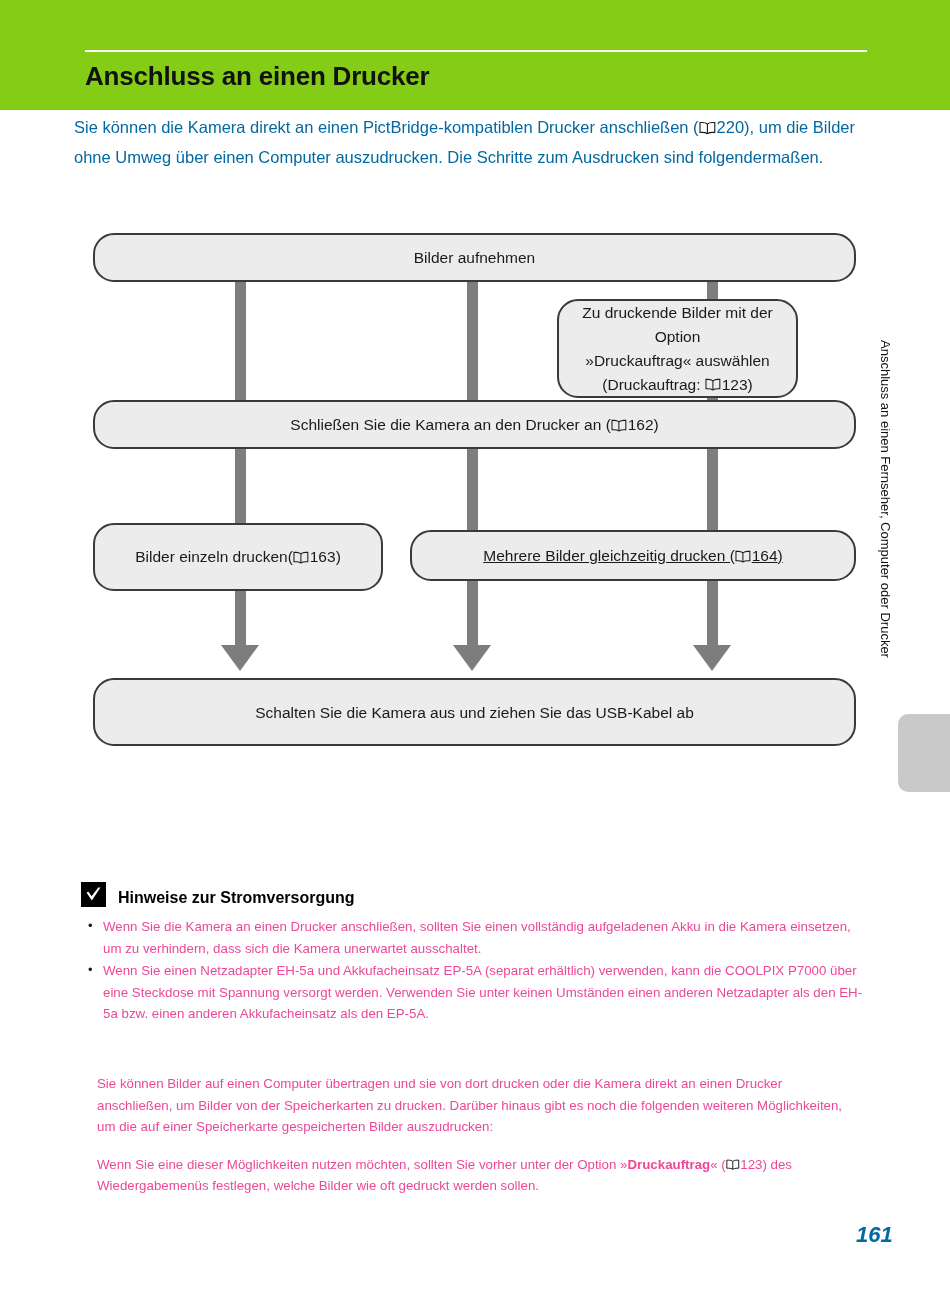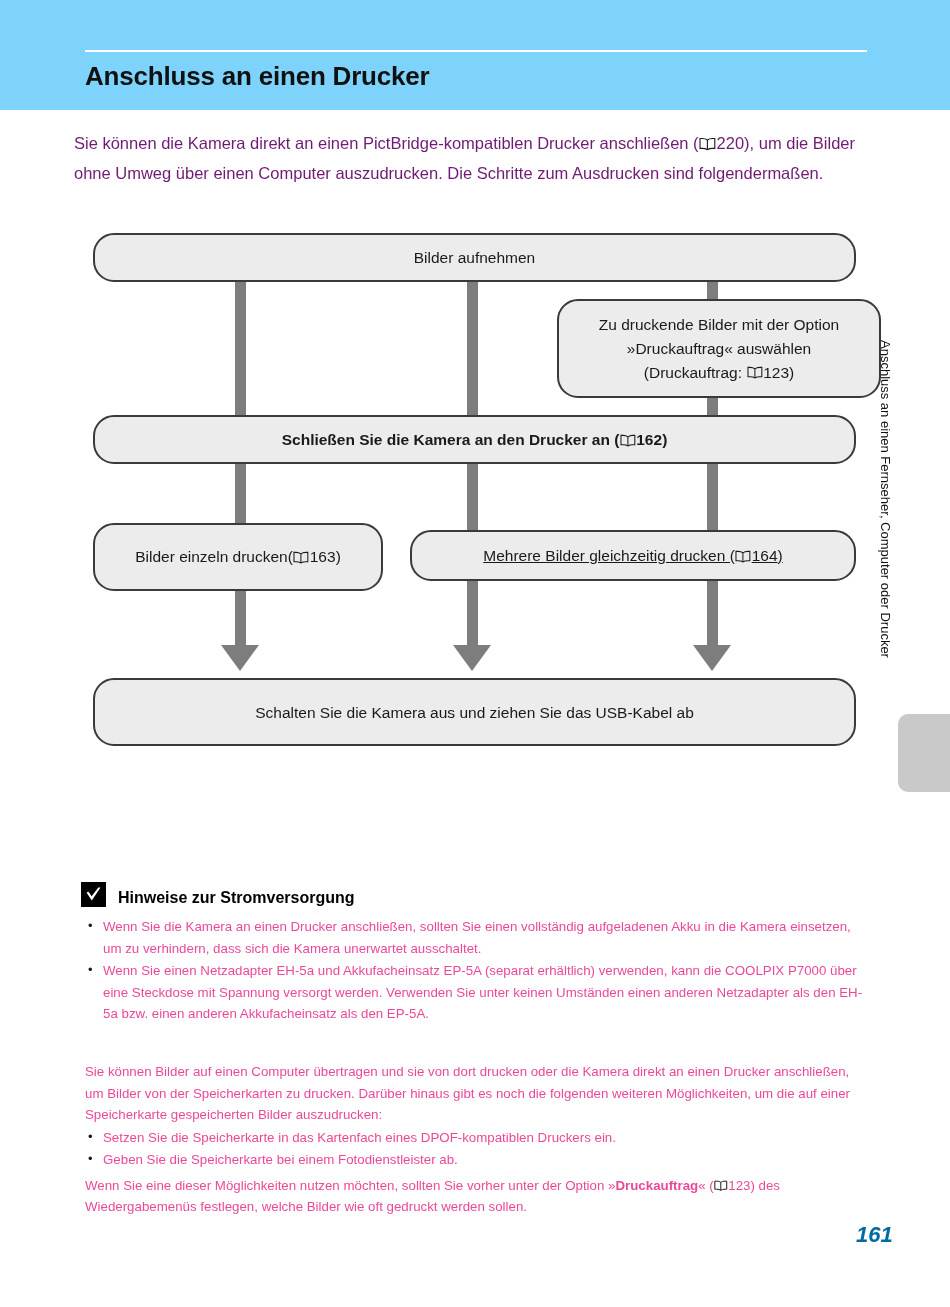--- a/index.html
+++ b/index.html
@@ -15,21 +15,21 @@
     color: #000000;
     overflow: hidden;
   }
 
   
   .header-band {
     position: absolute;
     left: 0; top: 0;
     width: 950px;
     height: 110px;
-    background: #7dd3fc;
+    background: #84cc16;
   }
   .header-rule {
     position: absolute;
     left: 85px; top: 50px;
     width: 782px;
     height: 2px;
     background: #ffffff;
   }
   .header-title {
     position: absolute;
@@ -37,25 +37,25 @@
     font-size: 26px;
     font-weight: bold;
     letter-spacing: -0.2px;
     color: #111111;
     white-space: nowrap;
   }
 
   
   .intro {
     position: absolute;
-    left: 74px; top: 128px;
+    left: 74px; top: 112px;
     width: 786px;
     font-size: 16.5px;
     line-height: 30px;
-    color: #701a75;
+    color: #0369a1;
   }
 
   
   .flow {
     position: absolute;
     left: 0; top: 0;
     width: 950px;
     height: 1307px;
     pointer-events: none;
   }
@@ -149,21 +149,21 @@
     padding-left: 22px;
     margin: 0 0 1px 0;
   }
   ul.bullets li::before {
     content: "\2022";
     position: absolute;
     left: 7px; top: -1px;
     font-size: 13px;
     color: #1a1a1a;
   }
-  .para { margin: 4px; }
+  .para { margin: 16px; }
 
   .bookicon {
     display: inline-block;
     position: relative;
     width: 1.02em;
     height: 0.82em;
     vertical-align: -0.10em;
     margin: 0 0.04em 0 0.03em;
   }
   .bookicon svg { display: block; width: 100%; height: 100%; }
@@ -203,33 +203,33 @@
   <div class="conn" style="left:707px; top:280px; height:365px;"></div>
 
   <div class="arrow-head" style="left:221px; top:645px;"></div>
   <div class="arrow-head" style="left:453px; top:645px;"></div>
   <div class="arrow-head" style="left:693px; top:645px;"></div>
 
   <div class="fbox" style="left:93px; top:233px; width:763px; height:49px;">
     <span>Bilder aufnehmen</span>
   </div>
 
-  <div class="fbox" style="left:557px; top:299px; width:324px; height:99px; flex-direction:column; line-height:24px;">
+  <div class="fbox" style="left:557px; top:299px; width:241px; height:99px; flex-direction:column; line-height:24px;">
     <span>Zu druckende Bilder mit der Option</span>
     <span>»Druckauftrag« auswählen</span>
     <span><span>(Druckauftrag: </span><span class="bookicon"><svg viewBox="0 0 26 20">
             <g fill="none" stroke="#1a1a1a" stroke-width="1.7">
               <path d="M13 4.2C10.8 2.4 8.2 1.8 5 1.8H1.6v15.4H5c3.2 0 5.8.6 8 2.1"></path>
               <path d="M13 4.2c2.2-1.8 4.8-2.4 8-2.4h3.4v15.4H21c-3.2 0-5.8.6-8 2.1"></path>
               <path d="M13 4.2v15.1"></path>
             </g>
           </svg></span><span>123</span><span>)</span></span>
   </div>
 
-  <div class="fbox" style="left:93px; top:415px; width:763px; height:49px;font-weight:bold;">
+  <div class="fbox" style="left:93px; top:400px; width:763px; height:49px;">
     <span><span>Schließen Sie die Kamera an den Drucker an (</span><span class="bookicon"><svg viewBox="0 0 26 20">
             <g fill="none" stroke="#1a1a1a" stroke-width="1.7">
               <path d="M13 4.2C10.8 2.4 8.2 1.8 5 1.8H1.6v15.4H5c3.2 0 5.8.6 8 2.1"></path>
               <path d="M13 4.2c2.2-1.8 4.8-2.4 8-2.4h3.4v15.4H21c-3.2 0-5.8.6-8 2.1"></path>
               <path d="M13 4.2v15.1"></path>
             </g>
           </svg></span><span>162</span><span>)</span></span>
   </div>
 
   <div class="fbox" style="left:93px; top:523px; width:290px; height:68px; flex-direction:row; line-height:24px;">
@@ -275,24 +275,20 @@
     <ul class="bullets">
       <li>Wenn Sie die Kamera an einen Drucker anschließen, sollten Sie einen vollständig aufgeladenen Akku in die Kamera einsetzen, um zu verhindern, dass sich die Kamera unerwartet ausschaltet.</li>
       <li>Wenn Sie einen Netzadapter EH-5a und Akkufacheinsatz EP-5A (separat erhältlich) verwenden, kann die COOLPIX P7000 über eine Steckdose mit Spannung versorgt werden. Verwenden Sie unter keinen Umständen einen anderen Netzadapter als den EH-5a bzw. einen anderen Akkufacheinsatz als den EP-5A.</li>
     </ul>
   </div>
 </div>
 
 <div class="note-block" style="top:1057px;">
   <div class="note-body">
     <p class="para" style="margin-bottom:1px;">Sie können Bilder auf einen Computer übertragen und sie von dort drucken oder die Kamera direkt an einen Drucker anschließen, um Bilder von der Speicherkarten zu drucken. Darüber hinaus gibt es noch die folgenden weiteren Möglichkeiten, um die auf einer Speicherkarte gespeicherten Bilder auszudrucken:</p>
-    <ul class="bullets">
-      <li>Setzen Sie die Speicherkarte in das Kartenfach eines DPOF-kompatiblen Druckers ein.</li>
-      <li>Geben Sie die Speicherkarte bei einem Fotodienstleister ab.</li>
-    </ul>
     <p class="para"><span>Wenn Sie eine dieser Möglichkeiten nutzen möchten, sollten Sie vorher unter der Option »</span><span class="bold">Druckauftrag</span><span>« (</span><span class="bookicon"><svg viewBox="0 0 26 20">
             <g fill="none" stroke="#1a1a1a" stroke-width="1.9">
               <path d="M13 4.2C10.8 2.4 8.2 1.8 5 1.8H1.6v15.4H5c3.2 0 5.8.6 8 2.1"></path>
               <path d="M13 4.2c2.2-1.8 4.8-2.4 8-2.4h3.4v15.4H21c-3.2 0-5.8.6-8 2.1"></path>
               <path d="M13 4.2v15.1"></path>
             </g>
           </svg></span><span>123</span><span>) des Wiedergabemenüs festlegen, welche Bilder wie oft gedruckt werden sollen.</span></p>
   </div>
 </div>
 

